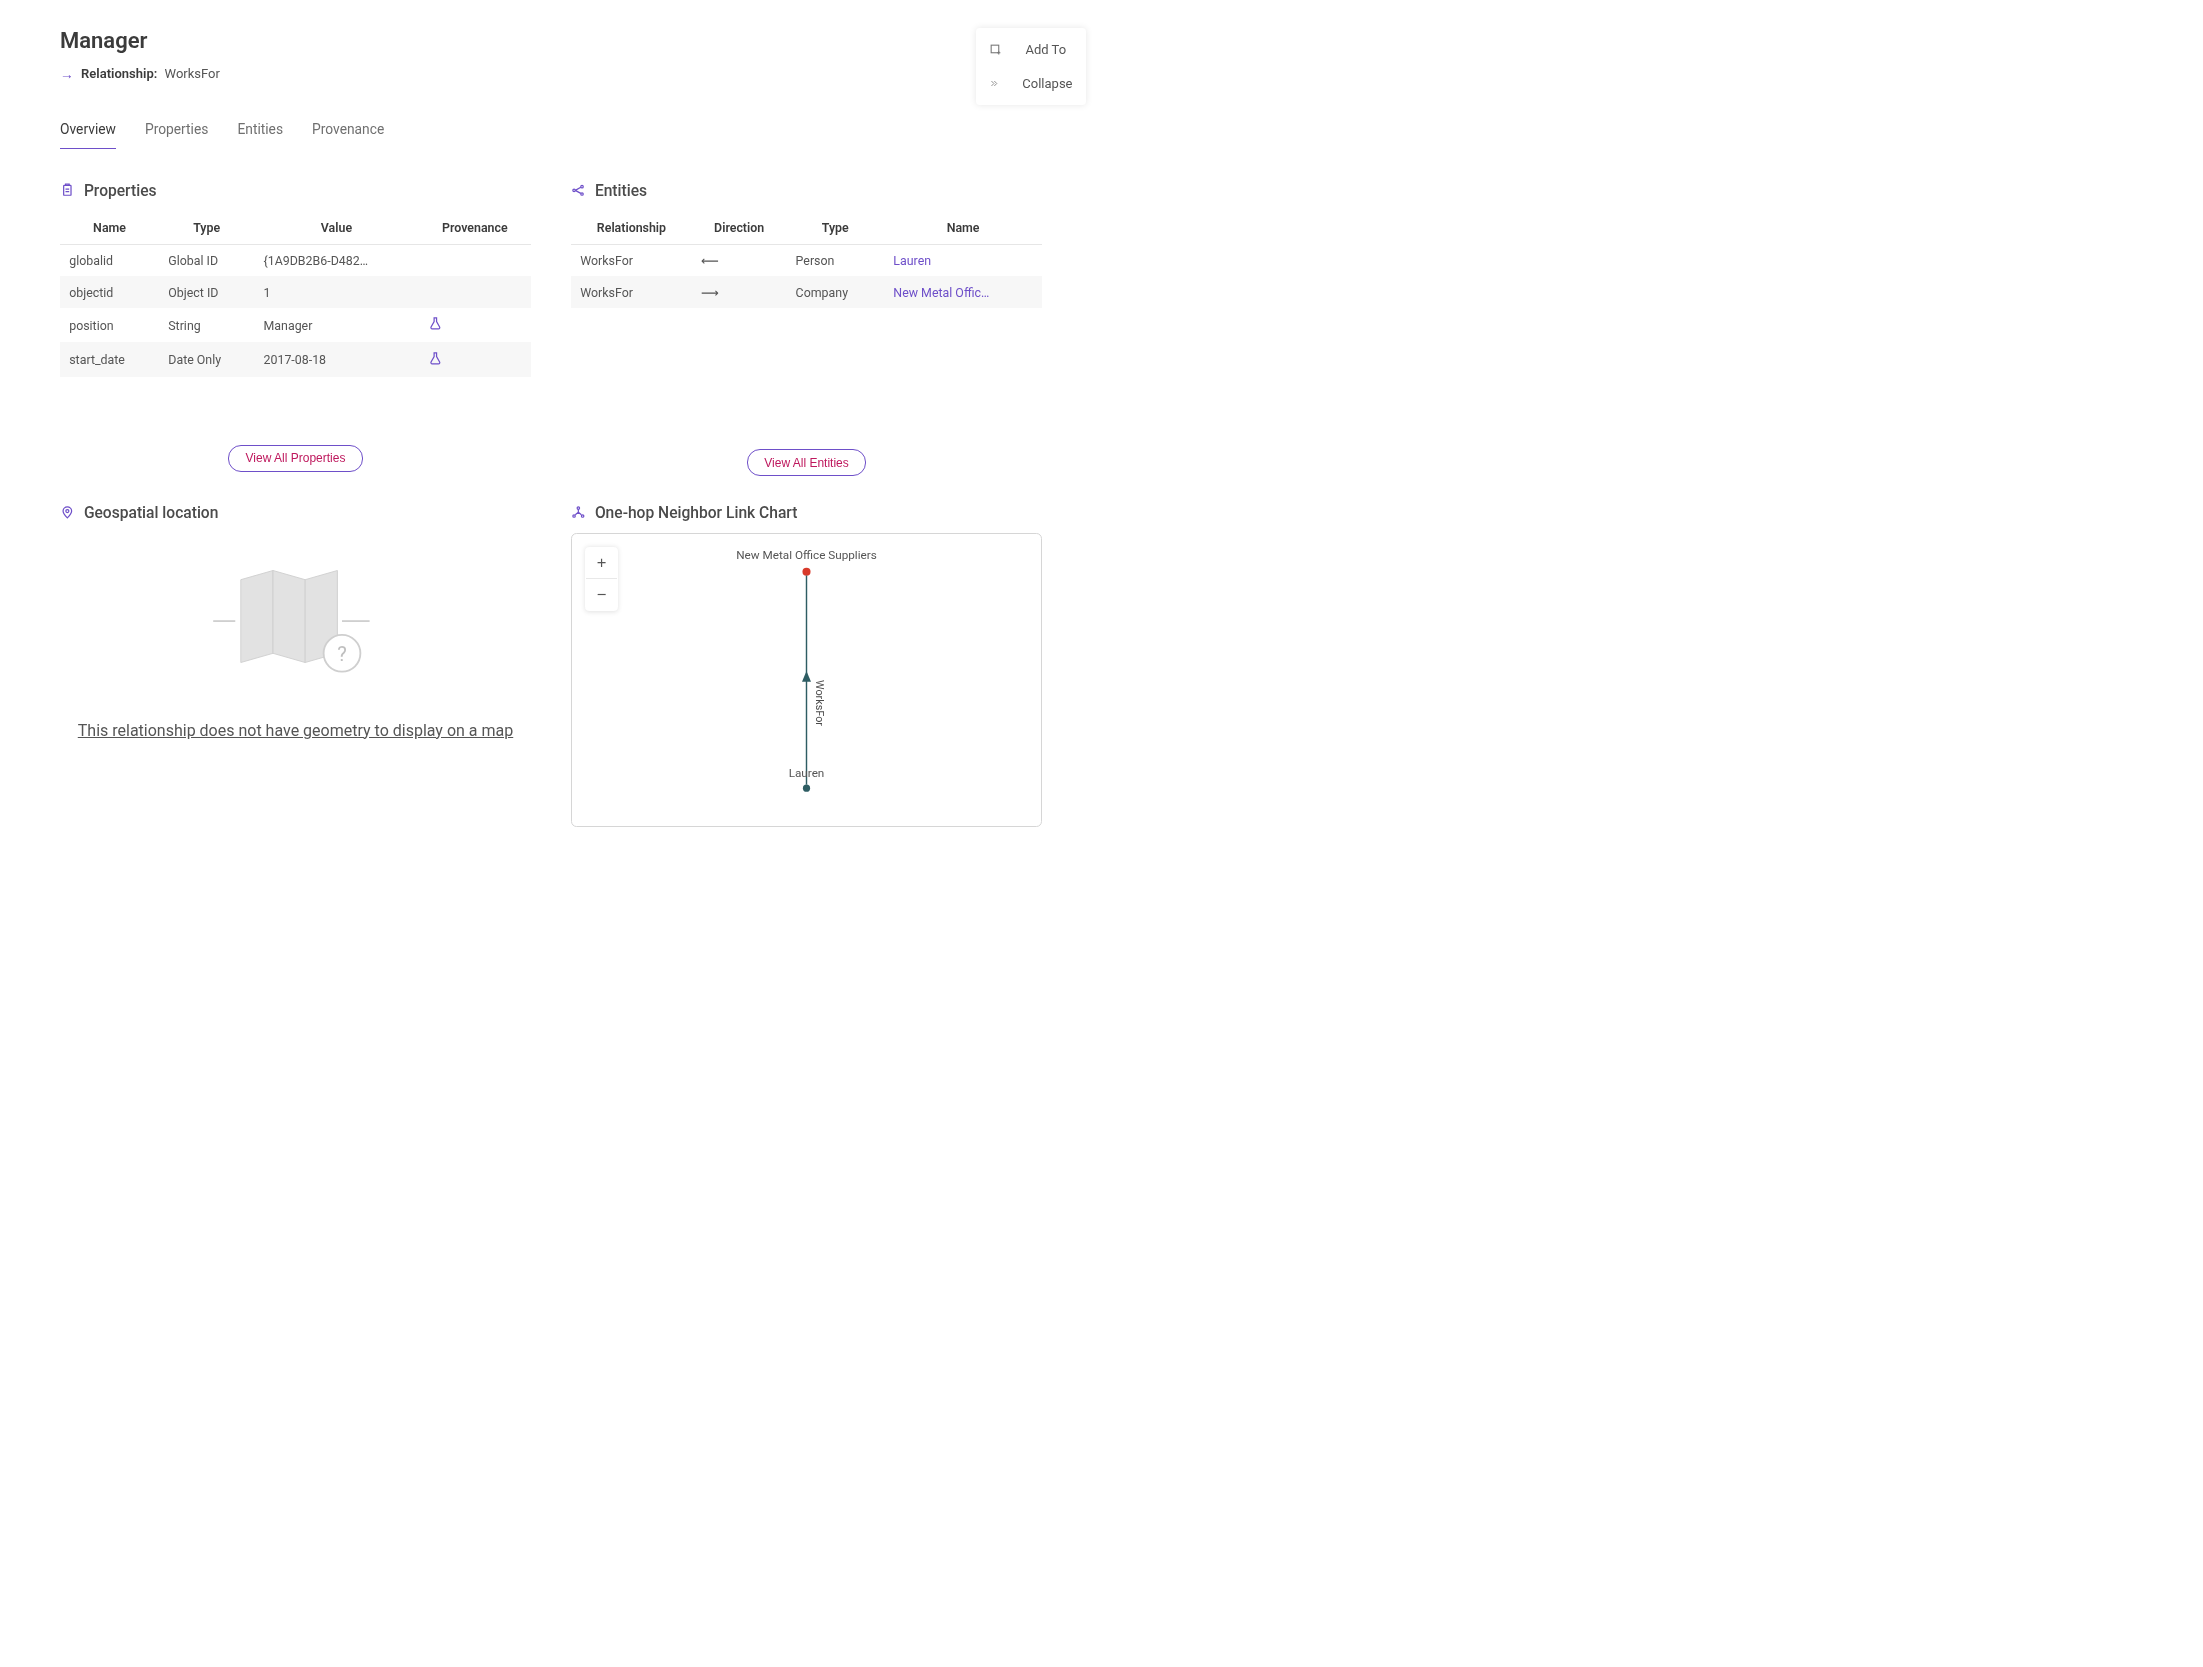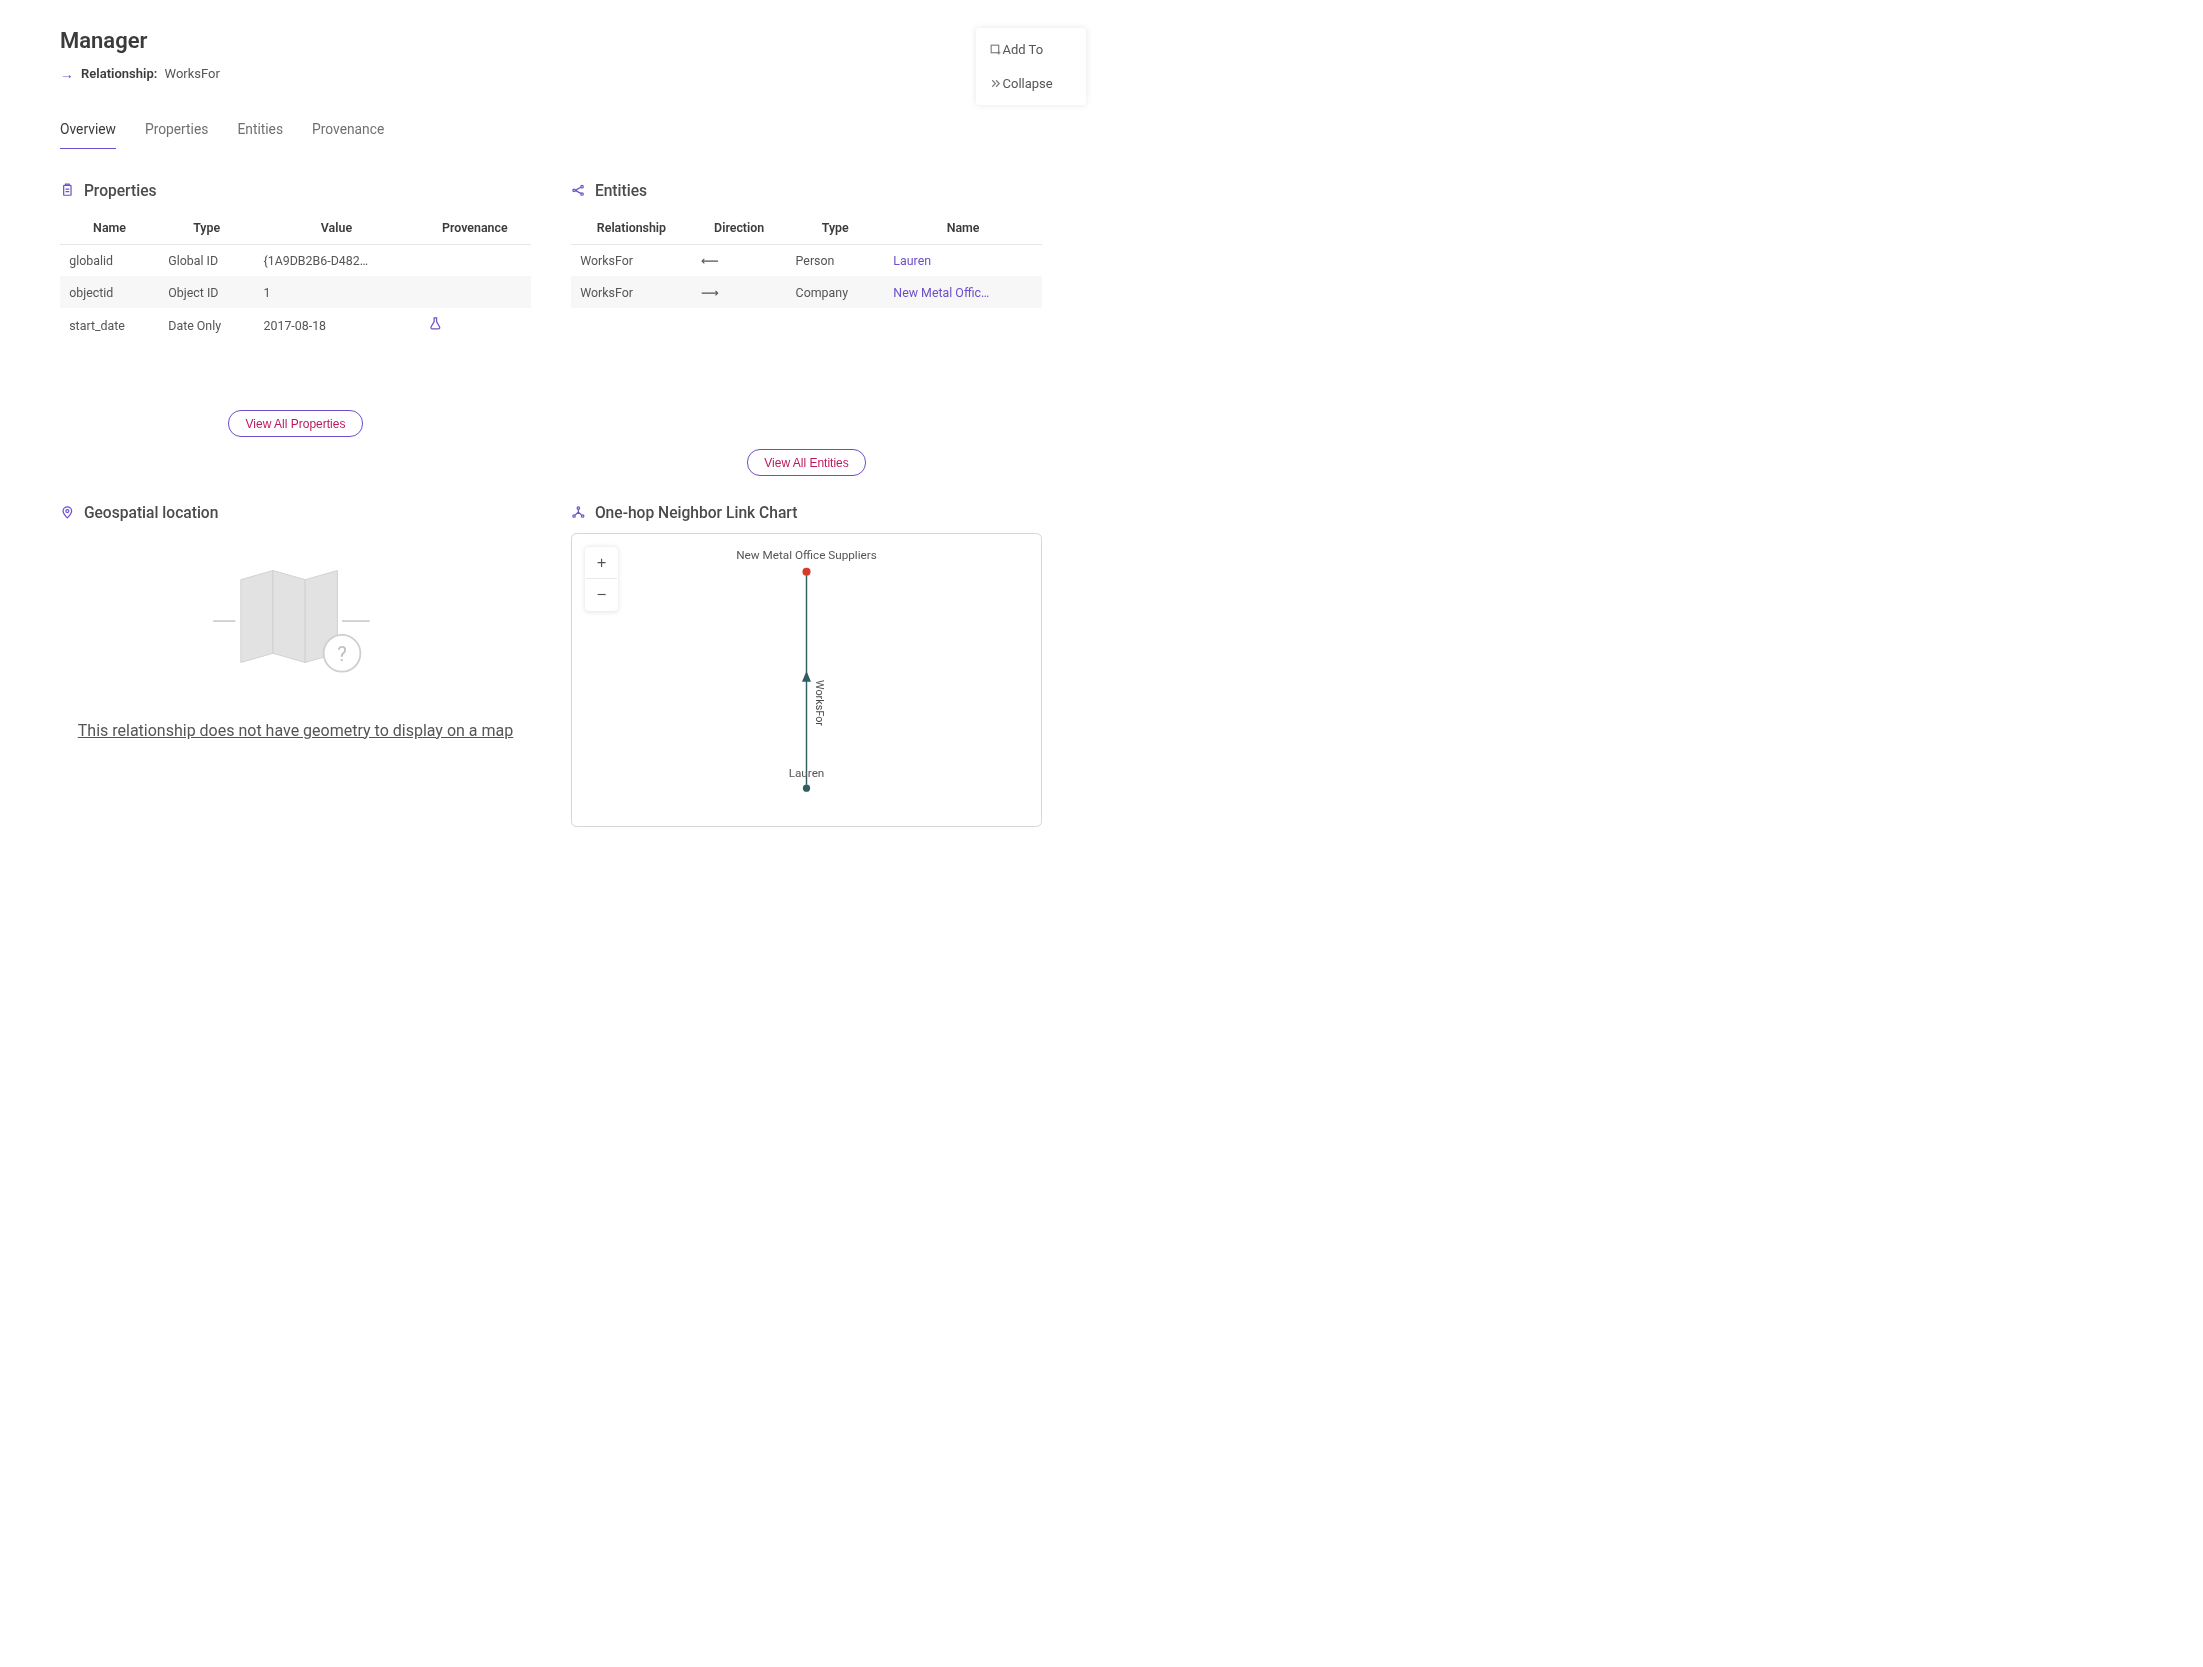--- a/index.html
+++ b/index.html
@@ -148,21 +148,21 @@
   .float-menu {
     position: absolute;
     top: 27.5px; right: 16.5px;
     background: #fff;
     border-radius: 3.7px;
     box-shadow: 0 0 7.3px rgba(0,0,0,0.10);
     width: 110px;
     padding: 5.5px 0;
   }
   .float-menu .item {
-    display:flex; align-items:center; gap:1px;
+    display:flex; align-items:center; gap:24px;
     padding: 9.2px 13px;
     color:#555; font-size:13px;
     cursor:pointer;
   }
   .float-menu svg { width:13px; height:13px; stroke:#777; }
 </style>
 </head>
 <body>
 
 <div class="page">
@@ -207,20 +207,30 @@
             <td>globalid</td>
             <td>Global ID</td>
             <td>{1A9DB2B6-D482…</td>
             <td></td>
           </tr>
           <tr>
             <td>objectid</td>
             <td>Object ID</td>
             <td>1</td>
             <td></td>
+          </tr>
+          <tr>
+            <td>position</td>
+            <td>String</td>
+            <td>Manager</td>
+            <td>
+              <svg class="prov-icon" width="14.7" height="14.7" viewBox="0 0 24 24" fill="none" stroke="#6e4fc9" stroke-width="2">
+                  <path d="M9 3h6M10 3v6l-5 9a2 2 0 0 0 1.8 3h10.4a2 2 0 0 0 1.8-3l-5-9V3"></path>
+                </svg>
+            </td>
           </tr>
           <tr>
             <td>start_date</td>
             <td>Date Only</td>
             <td>2017-08-18</td>
             <td>
               <svg class="prov-icon" width="14.7" height="14.7" viewBox="0 0 24 24" fill="none" stroke="#6e4fc9" stroke-width="2">
                   <path d="M9 3h6M10 3v6l-5 9a2 2 0 0 0 1.8 3h10.4a2 2 0 0 0 1.8-3l-5-9V3"></path>
                 </svg>
             </td>

